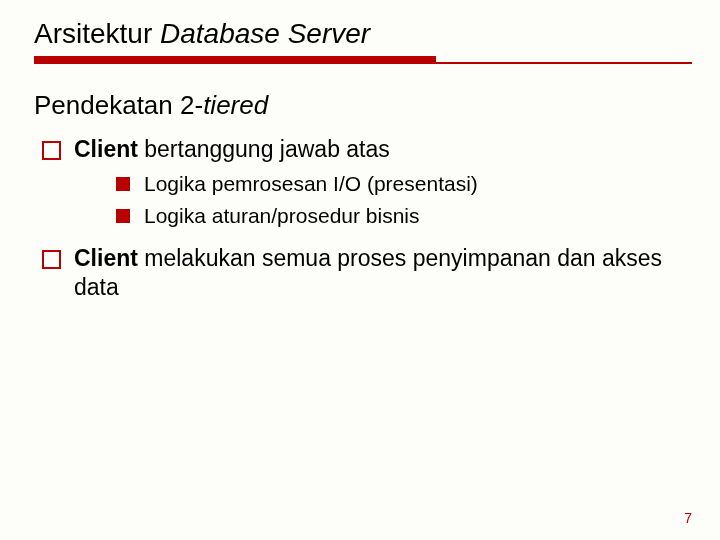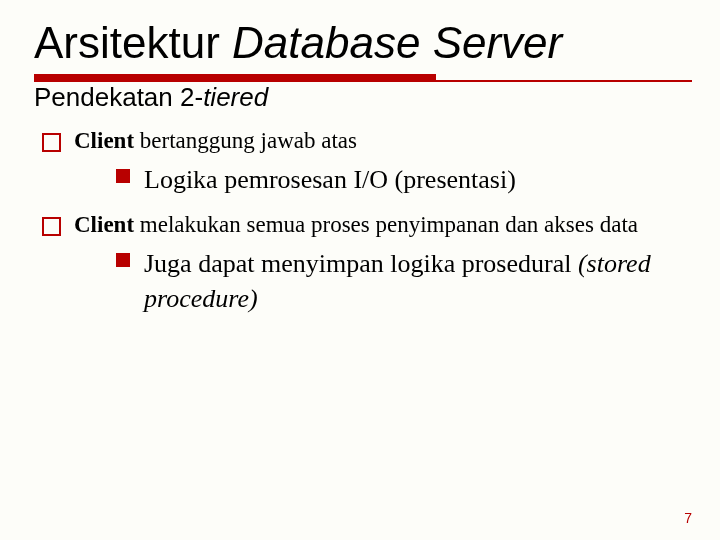--- a/index.html
+++ b/index.html
@@ -9,73 +9,73 @@
     background: #fdfdf9;
     font-family: Verdana, Geneva, sans-serif;
     color: #000;
     position: relative;
     overflow: hidden;
   }
   .slide {
     padding: 18px 34px 0 34px;
   }
   .title {
-    font-size: 44px;
+    font-size: 28px;
     font-weight: normal;
     margin-bottom: 6px;
   }
   .title .italic { font-style: italic; }
   .rule-thick {
     height: 6px;
     background: #b80000;
     width: 402px;
     margin-top: 4px;
   }
   .rule-thin {
     height: 2px;
     background: #b80000;
     width: 658px;
     margin-top: 0;
   }
   .subtitle {
     font-size: 26px;
+    margin-top: 26px;
     margin-bottom: 14px;
   }
   .subtitle .italic { font-style: italic; }
   .list1 {
     list-style: none;
     margin-left: 8px;
   }
   .list1 > li {
     position: relative;
     padding-left: 32px;
     font-size: 23px;
     line-height: 1.25;
     margin-bottom: 6px;
-    font-family: Liberation Serif, serif;
   }
   .list1 > li::before {
     content: "";
     position: absolute;
     left: 0;
     top: 6px;
     width: 15px;
     height: 15px;
     border: 2px solid #b80000;
     background: transparent;
   }
   .list1 > li .bold { font-weight: bold; }
   .list2 {
     list-style: none;
     margin: 6px 0 14px 42px;
   }
   .list2 > li {
     position: relative;
     padding-left: 28px;
-    font-size: 26px;
+    font-size: 21px;
     line-height: 1.35;
     margin-bottom: 4px;
   }
   .list2 > li::before {
     content: "";
     position: absolute;
     left: 0;
     top: 7px;
     width: 14px;
     height: 14px;
@@ -102,26 +102,24 @@
 
   <div class="subtitle">
     <span>Pendekatan 2-</span><span class="italic">tiered</span>
   </div>
 
   <ul class="list1">
     <li>
       <span class="bold">Client</span><span> bertanggung jawab atas</span>
       <ul class="list2">
         <li>Logika pemrosesan I/O (presentasi)</li>
+        <li>Logika aturan/prosedur bisnis</li>
       </ul>
     </li>
     <li>
       <span class="bold">Client</span><span> melakukan semua proses penyimpanan dan akses data</span>
       <ul class="list2">
-        <li>
-          <span>Juga dapat menyimpan logika prosedural <span class="italic">(stored procedure)</span></span>
-        </li>
       </ul>
     </li>
   </ul>
 </div>
 
 <div class="pagenum">7</div>
 
 </body></html>

